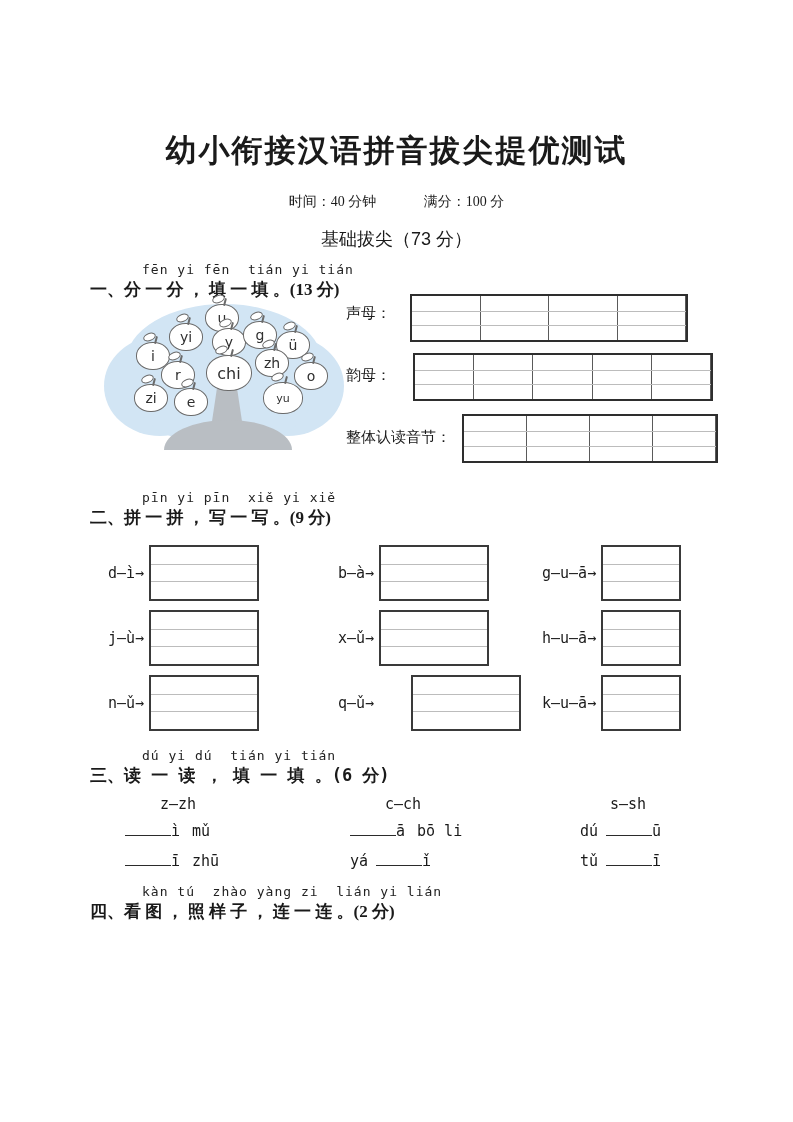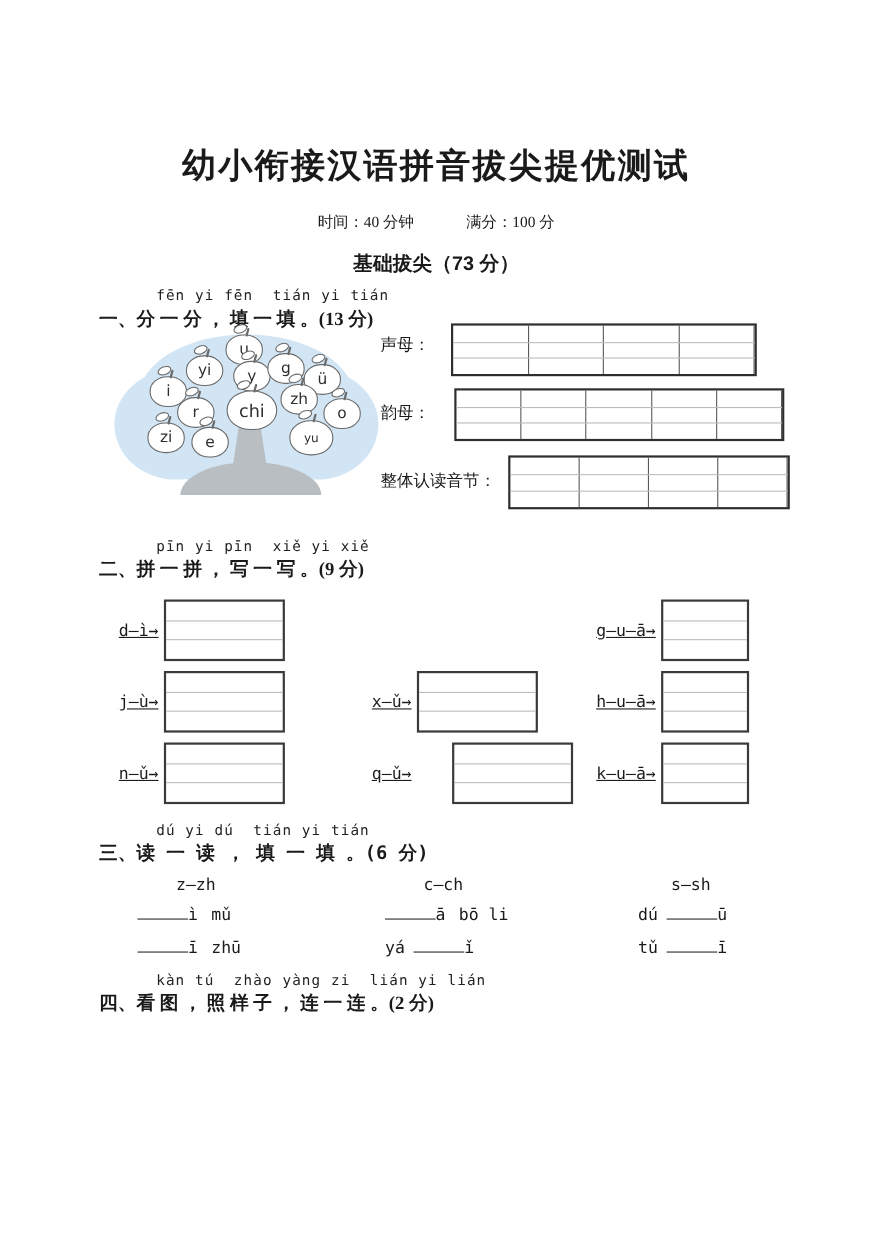--- a/index.html
+++ b/index.html
@@ -9,21 +9,21 @@
     font-family:"Liberation Serif","DejaVu Serif",serif; color:#1a1a1a; overflow:hidden;
   }
   .title {
     position:absolute; top:130px; left:0; width:100%; text-align:center;
     font-size:31px; font-weight:700; letter-spacing:2px;
   }
   .meta { position:absolute; top:193px; left:0; width:100%; text-align:center; font-size:14px; }
   .meta span { margin:0 22px; }
   .banner {
     position:absolute; top:227px; left:0; width:100%; text-align:center;
-    font-family:"Liberation Sans","DejaVu Sans",sans-serif; font-size:18px; font-weight:700;
+    font-family:"Liberation Sans","DejaVu Sans",sans-serif; font-size:18px; font-weight:400;
   }
   .sec { position:absolute; left:90px; width:640px; }
   .sec-pinyin {
     margin-left:52px; font-family:"DejaVu Sans Mono",monospace;
     font-size:13px; letter-spacing:1px; color:#222; white-space:pre;
   }
   .sec-line { font-size:17px; font-weight:600; margin-top:1px; white-space:pre; }
   .sec-line .points { font-weight:600; }
   
   .tree { position:absolute; left:14px; top:36px; width:240px; height:185px; }
@@ -55,21 +55,21 @@
   .tbl-label { position:absolute; font-size:15px; white-space:nowrap;text-align:center; }
   .pgrid { position:absolute; display:grid; border:2px solid #2e2e2e; background:#fff; }
   .pgrid .cell { border-right:1px solid #5a5a5a; }
   .pgrid .cell:last-child { border-right:none; }
   .hline { position:absolute; left:0; right:0; height:1px; background:#bcbcbc; pointer-events:none; }
   .hline.h1 { top:33%; } .hline.h2 { top:66%; }
   
   .s2item { position:absolute; display:flex; align-items:center; height:56px; }
   .s2label {
     font-family:"DejaVu Sans Mono",monospace; font-size:15px; margin-right:5px;
-    white-space:nowrap; color:#1d1d1d;text-decoration:underline;
+    white-space:nowrap; color:#1d1d1d;
   }
   .fourline { position:relative; height:56px; border:2px solid #3a3a3a; background:#fff; }
   
   .s3 { font-family:"DejaVu Sans Mono",monospace; font-size:15px; }
   .s3head { position:absolute; white-space:nowrap; }
   .s3row { position:absolute; white-space:nowrap; }
   .s3row .pre { margin-right:8px; }
   .s3row .pre:empty { margin-right:0; }
   .s3row .tail { margin-left:12px; }
   .blank {
@@ -151,20 +151,27 @@
     <div class="sec-pinyin">pīn yi pīn  xiě yi xiě</div>
     <div class="sec-line"><span>二、</span><span>拼 一 拼 ， 写 一 写 。</span><span class="points">(9 分)</span></div>
 
     <div class="s2item" style="left:18px; top:55px;">
       <span class="s2label">d—ì→</span>
       <div class="fourline" style="width:110px;">
           <div class="hline h1"></div>
           <div class="hline h2"></div>
         </div>
     </div>
+    <div class="s2item" style="left:248px; top:55px;">
+      <span class="s2label">b—à→</span>
+      <div class="fourline" style="width:110px;">
+          <div class="hline h1"></div>
+          <div class="hline h2"></div>
+        </div>
+    </div>
     <div class="s2item" style="left:452px; top:55px;">
       <span class="s2label">g—u—ā→</span>
       <div class="fourline" style="width:80px;">
           <div class="hline h1"></div>
           <div class="hline h2"></div>
         </div>
     </div>
 
     <div class="s2item" style="left:18px; top:120px;">
       <span class="s2label">j—ù→</span>

